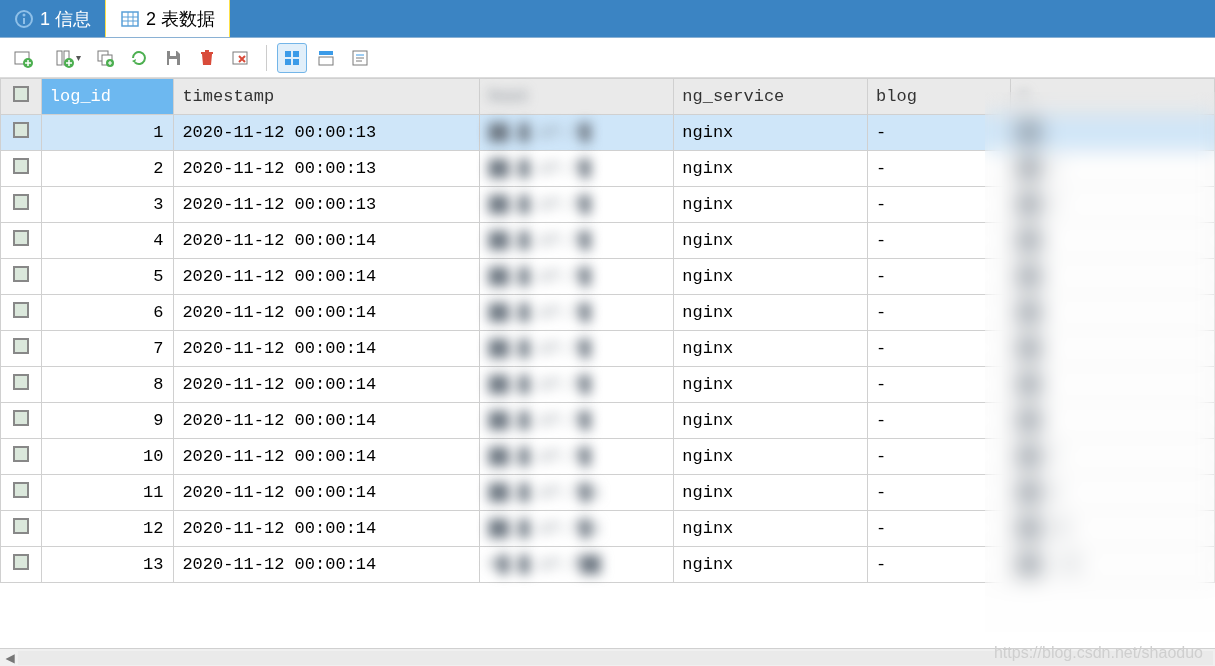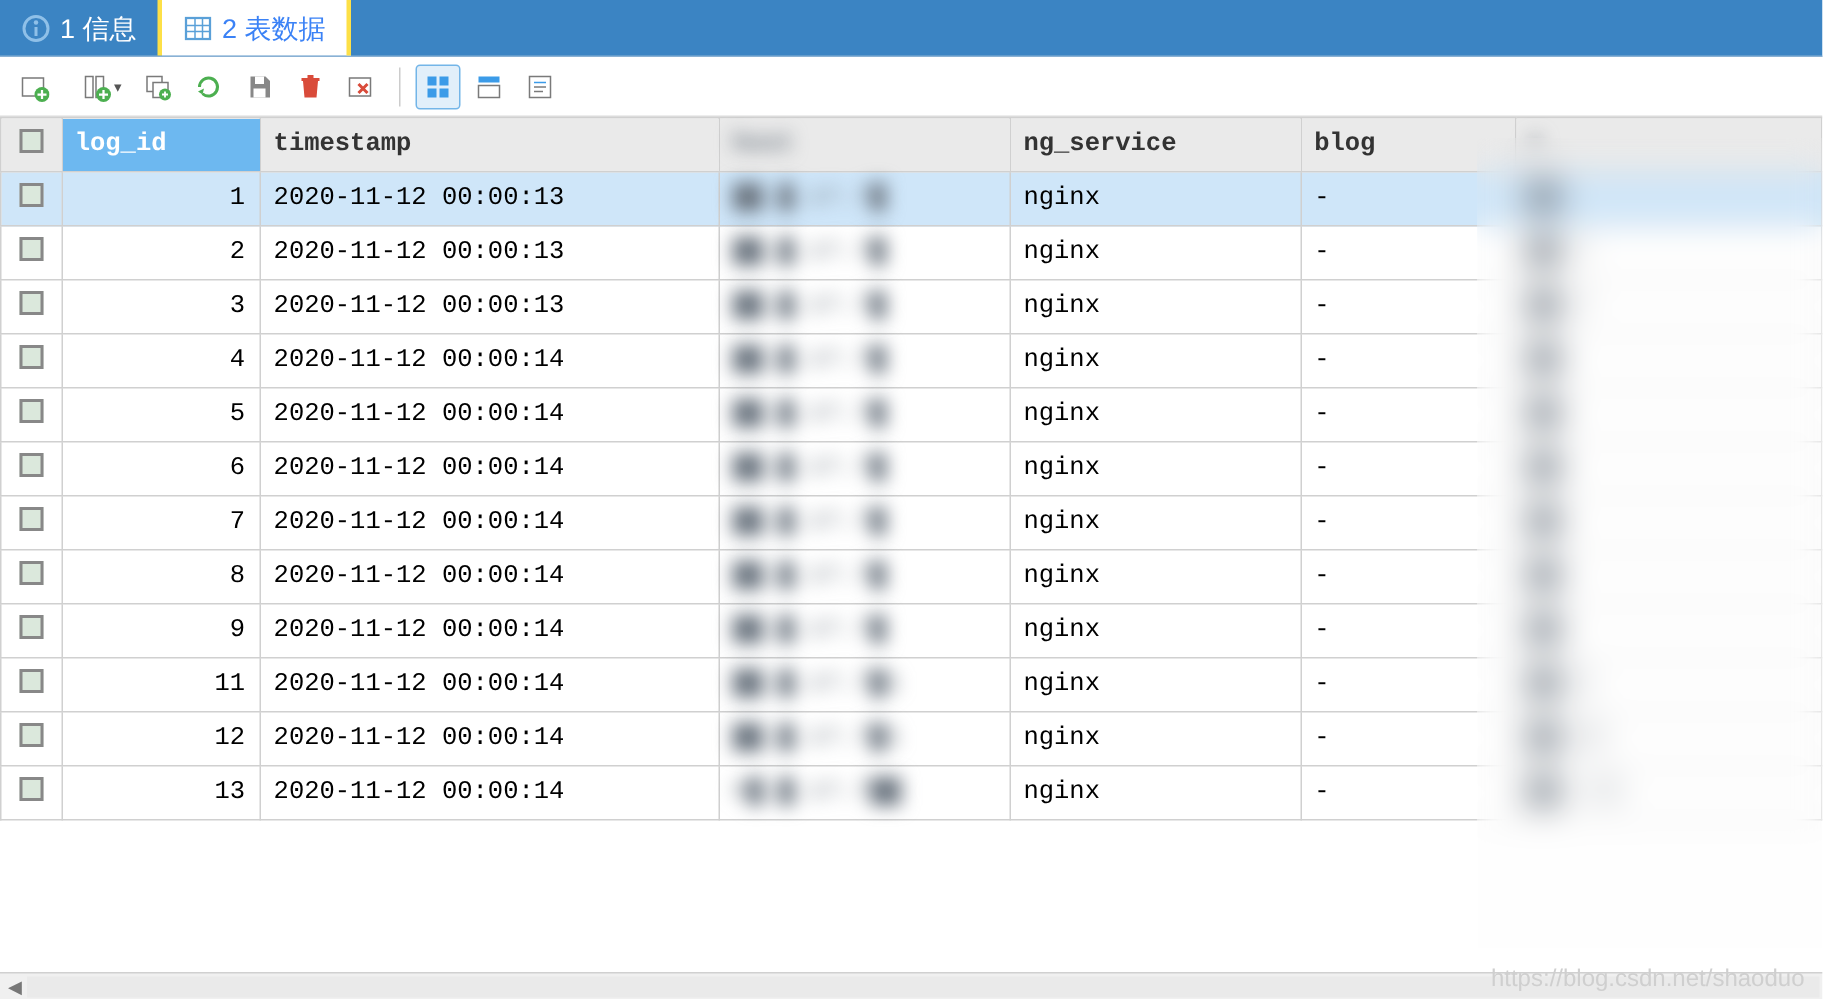--- a/index.html
+++ b/index.html
@@ -20,25 +20,25 @@
     border-bottom: 1px solid #8ab1d4;
   }
   .tab {
     display: flex;
     align-items: center;
     padding: 0 14px;
     gap: 6px;
     color: #fff;
     font-size: 18px;
     cursor: pointer;
-    border-right: 3px solid #fde047;
+    border-right: 1px solid #fde047;
   }
   .tab.active {
     background: #fff;
-    color: #3b82f6;
+    color: #000000;
   }
   .tab-icon { display: inline-flex; align-items: center; }
   .toolbar {
     display: flex;
     align-items: center;
     height: 40px;
     padding: 0 8px;
     gap: 4px;
     background: #fff;
     border-bottom: 1px solid #dcdcdc;
@@ -70,21 +70,21 @@
   }
   th, td {
     border: 1px solid #d0d0d0;
     padding: 5px 8px;
     text-align: left;
     white-space: nowrap;
     height: 36px;
   }
   th {
     background: #eaeaea;
-    font-weight: bold;
+    font-weight: normal;
     color: #333;
     position: relative;
   }
   th.selected { background: #6db8f0; color: #fff; }
   tr.row-selected td { background: #cfe6f9; }
   .chk-col { width: 40px; text-align: center; }
   .chk {
     display: inline-block;
     width: 16px; height: 16px;
     border: 2px solid #888;
@@ -322,20 +322,29 @@
           <td class="chk-col"><span class="chk"></span></td>
           <td class="logid-col">9</td>
           <td class="ts-col">2020-11-12 00:00:14</td>
           <td class="host-col"><span class="blur">██.█.17.7█</span></td>
           <td class="svc-col">nginx</td>
           <td class="trace-col">-</td>
           <td class="c6-col"><span class="blur">██ </span></td>
         </tr>
         <tr>
           <td class="chk-col"><span class="chk"></span></td>
+          <td class="logid-col">10</td>
+          <td class="ts-col">2020-11-12 00:00:14</td>
+          <td class="host-col"><span class="blur">██.█.17.7█</span></td>
+          <td class="svc-col">nginx</td>
+          <td class="trace-col">-</td>
+          <td class="c6-col"><span class="blur">██ 7</span></td>
+        </tr>
+        <tr>
+          <td class="chk-col"><span class="chk"></span></td>
           <td class="logid-col">11</td>
           <td class="ts-col">2020-11-12 00:00:14</td>
           <td class="host-col"><span class="blur">██.█.17.7█1</span></td>
           <td class="svc-col">nginx</td>
           <td class="trace-col">-</td>
           <td class="c6-col"><span class="blur">██ 6</span></td>
         </tr>
         <tr>
           <td class="chk-col"><span class="chk"></span></td>
           <td class="logid-col">12</td>

